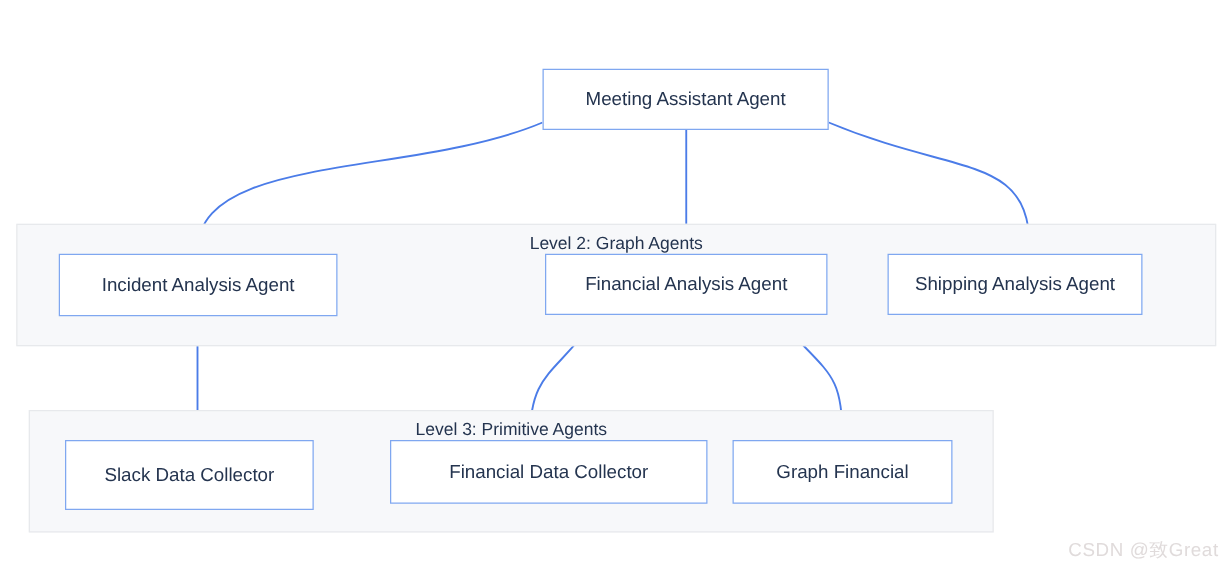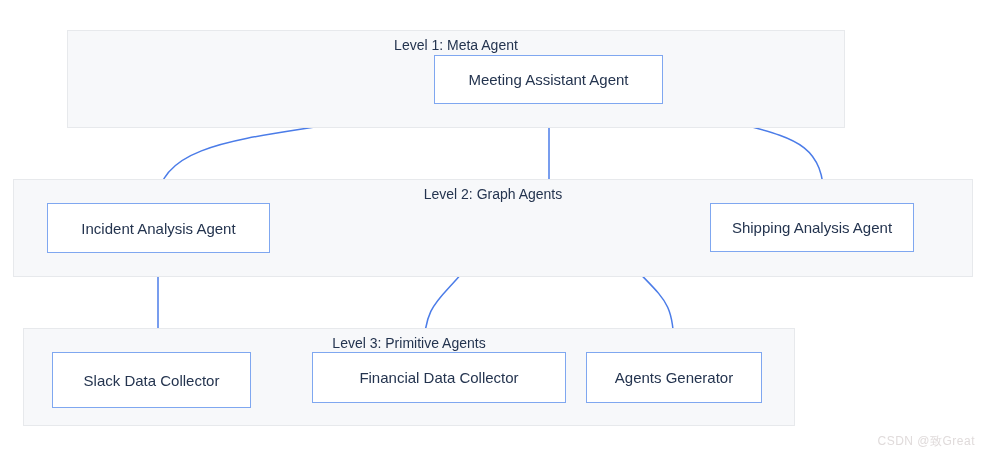--- a/index.html
+++ b/index.html
@@ -57,21 +57,21 @@
     justify-content:center;
     font-size:15px;
     color:var(--text);
     cursor:default;
     white-space:nowrap;
   }
   .watermark{
     position:absolute;
     right:7px;
     bottom:6px;
-    font-size:12px;
+    font-size:15px;
     color:var(--watermark);
     letter-spacing:0.5px;
     text-align:center;
   }
 </style>
 </head>
 <body>
 
 <div class="canvas">
 
@@ -82,40 +82,38 @@
       </marker>
     </defs>
     <path class="edge" d="M 434 98 C 330 142, 158 122, 158 201" marker-end="url(#arrowhead)"></path>
     <path class="edge" d="M 549 104 L 549 201" marker-end="url(#arrowhead)"></path>
     <path class="edge" d="M 663 98 C 768 142, 824 122, 824 201" marker-end="url(#arrowhead)"></path>
     <path class="edge" d="M 158 253 L 158 350" marker-end="url(#arrowhead)"></path>
     <path class="edge" d="M 478 252 C 446 300, 424 296, 424 350" marker-end="url(#arrowhead)"></path>
     <path class="edge" d="M 620 252 C 662 300, 674 296, 674 350" marker-end="url(#arrowhead)"></path>
   </svg>
 
-  <div class="group" style="left:67px;top:30px;width:778px;height:98px">
-    <div class="group-title">Level 1: Meta Agent</div>
-  </div>
 
   <div class="group" style="left:13px;top:179px;width:960px;height:98px">
     <div class="group-title">Level 2: Graph Agents</div>
   </div>
 
   <div class="group" style="left:23px;top:328px;width:772px;height:98px">
     <div class="group-title">Level 3: Primitive Agents</div>
   </div>
 
   <div class="node" style="left:47px;top:203px;width:223px;height:50px">Incident Analysis Agent</div>
 
   <div class="node" style="left:434px;top:55px;width:229px;height:49px">Meeting Assistant Agent</div>
 
+  <div class="node" style="left:436px;top:203px;width:226px;height:49px">Financial Analysis Agent</div>
 
   <div class="node" style="left:710px;top:203px;width:204px;height:49px">Shipping Analysis Agent</div>
 
   <div class="node" style="left:52px;top:352px;width:199px;height:56px">Slack Data Collector</div>
 
   <div class="node" style="left:312px;top:352px;width:254px;height:51px">Financial Data Collector</div>
 
-  <div class="node" style="left:586px;top:352px;width:176px;height:51px">Agents Generator</div>
+  <div class="node" style="left:586px;top:352px;width:176px;height:51px">Graph Financial</div>
 
   <div class="watermark">CSDN @致Great</div>
 
 </div>
 
 </body></html>

